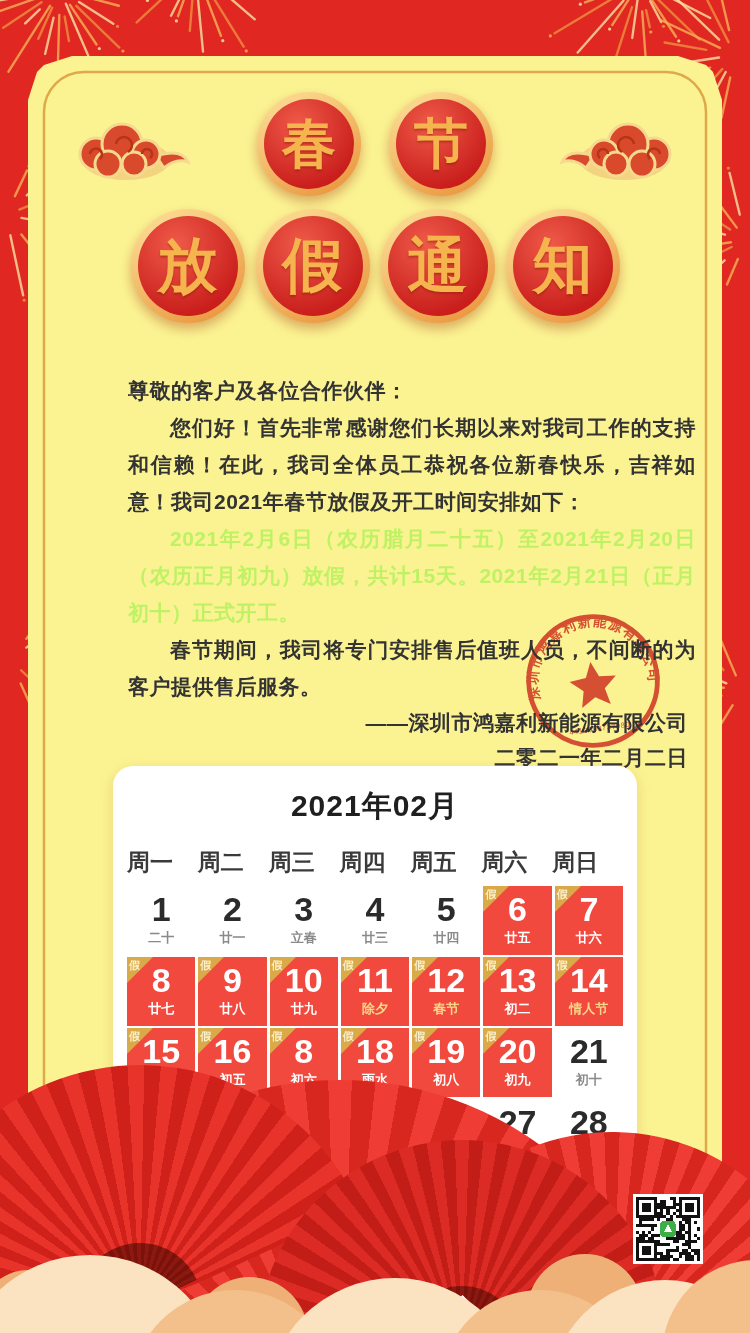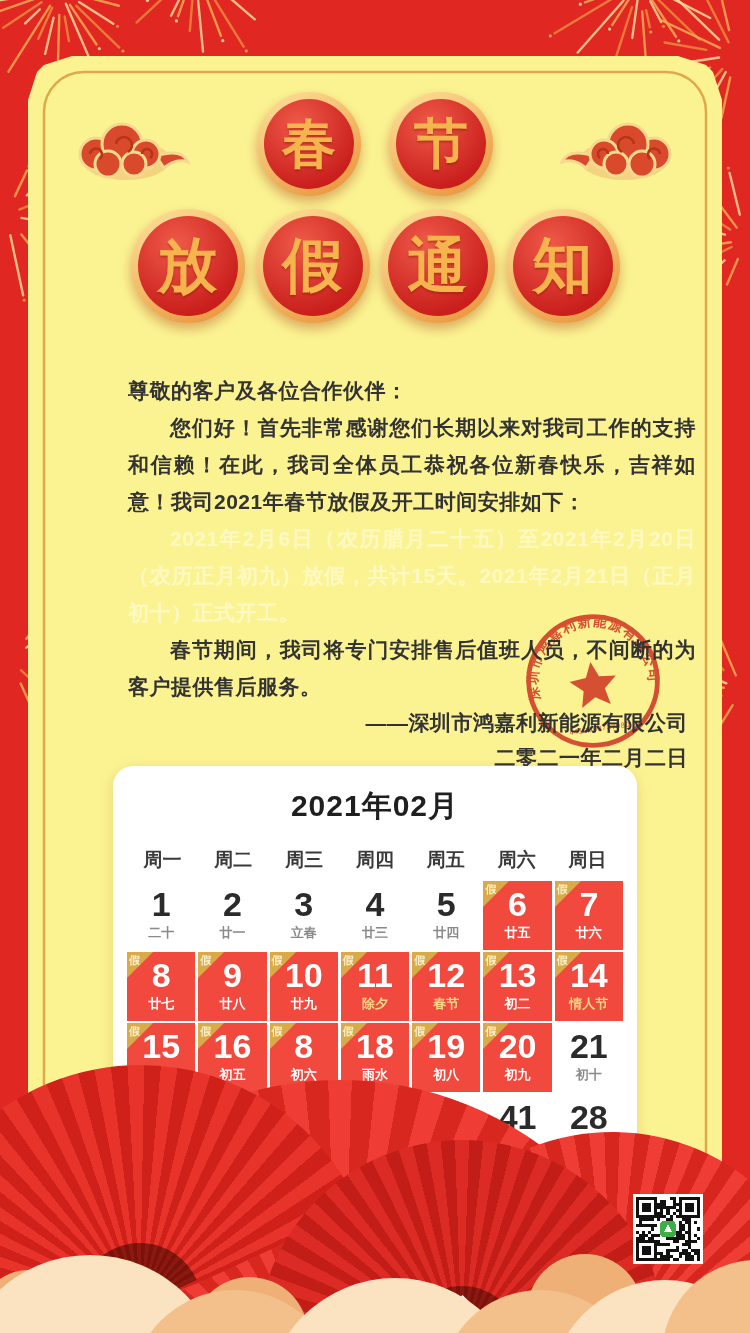--- a/index.html
+++ b/index.html
@@ -34,32 +34,32 @@
   .circle .ch{font-weight:bold;color:#f6b44e;text-shadow:0 2px 2px rgba(140,30,0,.45);}
   .circle.small .ch{font-size:54px;}
   .circle.big .ch{font-size:60px;}
   .cloud-deco{position:absolute;z-index:3;}
   
   .notice{position:absolute;left:92px;top:372px;width:568px;z-index:4;
     color:#333;font-size:21px;line-height:37px;font-weight:600;
     text-align:justify;letter-spacing:.5px;margin-left:36px;}
   .notice p{margin:0;}
   .notice .indent{text-indent:2em;}
-  .notice .red{color:#fef9c3;}
+  .notice .red{color:#bef264;}
   .sig{text-align:right;padding-right:8px;line-height:35px;margin-top:4px;}
   .stamp{position:absolute;left:518px;top:606px;z-index:3;opacity:.88;
     transform:rotate(-8deg);}
   
   .card{position:absolute;left:113px;top:766px;width:524px;height:430px;
     background:#fff;border-radius:20px;z-index:5;
     box-shadow:0 4px 14px rgba(200,120,40,.25);}
   .cal-title{margin-top:20px;text-align:center;font-size:30px;font-weight:700;
     color:#1f1f1f;letter-spacing:1px;}
   .weekdays{display:grid;grid-template-columns:repeat(7,1fr);margin:20px 14px 0;}
-  .wd{text-align:center;font-size:19px;color:#3a3a3a;font-weight:600;}
+  .wd{font-size:23px;color:#3a3a3a;font-weight:600;}
   .grid{display:grid;grid-template-columns:repeat(7,1fr);column-gap:3px;row-gap:2px;
     margin:8px 14px 0;grid-auto-rows:69px;}
   .cell{position:relative;text-align:center;padding-top:4px;overflow:hidden;}
   .cell.hol{background:#f2493f;}
   .num{font-size:34px;font-weight:600;color:#2b2b2b;line-height:38px;}
   .hol .num{color:#fff;}
   .lun{font-size:13px;color:#8a8a8a;margin-top:1px;font-weight:600;}
   .hol .lun{color:#fff;}
   .hol .lun.fest{color:#f6d787;}
   .cell:not(.hol) .lun.fest{color:#cfa23b;}
@@ -451,21 +451,21 @@
         </div>
         <div class="cell">
           <div class="num">25</div>
           <div class="lun">十四</div>
         </div>
         <div class="cell">
           <div class="num">26</div>
           <div class="lun fest">元宵节</div>
         </div>
         <div class="cell">
-          <div class="num">41</div>
+          <div class="num">27</div>
           <div class="lun">十六</div>
         </div>
         <div class="cell">
           <div class="num">28</div>
           <div class="lun">十七</div>
         </div>
       </div>
   </div>
 
   <div class="fan" style="left:340px;top:1420px;width:680px;height:680px;--r:8deg;--c1:#ef3d36;--c2:#d8271f;z-index:50;"></div>

